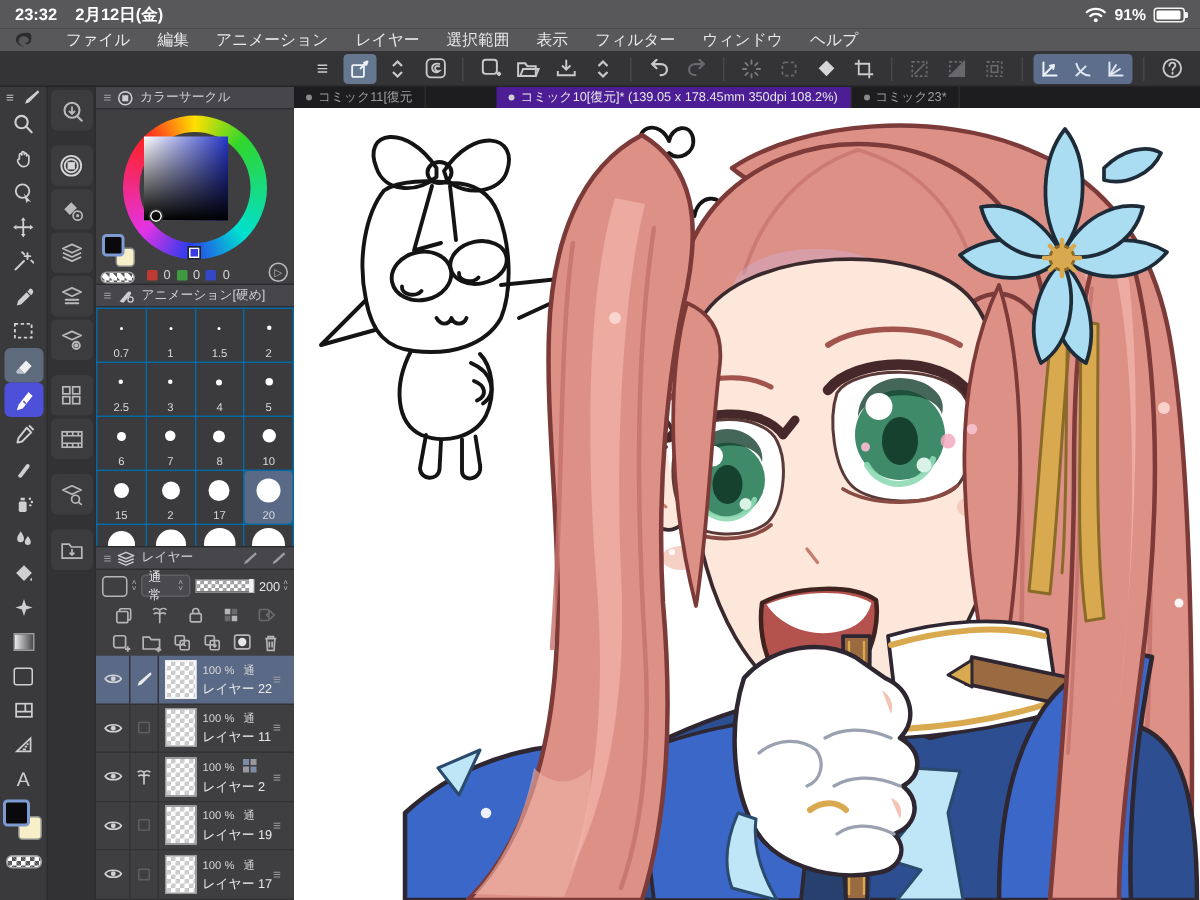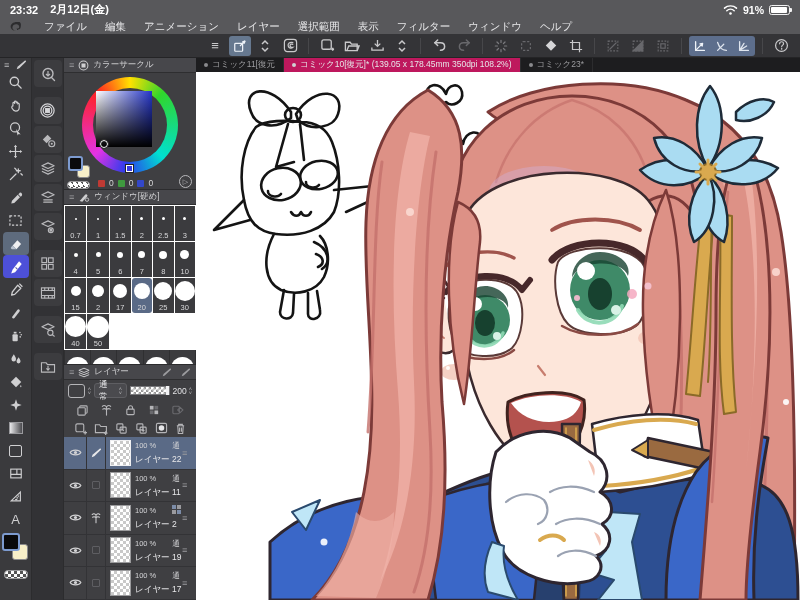--- a/index.html
+++ b/index.html
@@ -28,21 +28,21 @@
   .tb.dim { color:#68686c; }
   .tb svg { display:block; }
   .tbdiv { width:1px; height:16px; background:#47474a; margin:0 4px; flex:none; }
   .snapgrp { display:flex; background:#5d6e8c; border-radius:3px; }
   .tb.txt { font-size:13px; }
 
   
   #tabbar { left:196px; top:58px; width:604px; height:14px; background:#1d1d1f; display:flex; align-items:stretch; overflow:hidden; }
   .tab { display:flex; align-items:center; gap:4px; padding:0 8px; font-size:8.5px; color:#9b9b9e; white-space:nowrap; border-right:1px solid #2c2c2e; }
   .tab .dot { width:4px; height:4px; border-radius:50%; background:#8a8a8d; flex:none; }
-  .tab.active { background:#be185d; color:#e6e6e8; }
+  .tab.active { background:#4c1d95; color:#e6e6e8;margin-left:47px; }
   .tab.active .dot { background:#d0d0d3; }
 
   
   #toolcol { left:0; top:58px; width:32px; height:542px; background:#3a3a3d; border-right:1px solid #2c2c2e;
     display:flex; flex-direction:column; align-items:center; }
   #toolcol .hdr { width:100%; height:13px; display:flex; align-items:center; justify-content:space-between; padding:0 4px; color:#bdbdbf; }
   .tool { width:26px; height:23px; display:flex; align-items:center; justify-content:center; color:#cfcfd1; border-radius:4px; flex:none; }
   .tool.hl-gray { background:#5e6b7d; }
   .tool.hl-blue { background:var(--ui_tool_selected); color:#fff; }
   .tool svg { display:block; }
@@ -76,21 +76,21 @@
   #mini-fg { position:absolute; left:4px; top:98px; width:15px; height:15px; background:#0a0a0c; border:2px solid #7d9bd0; border-radius:3px; z-index:2; }
   #mini-bg { position:absolute; left:13px; top:107px; width:13px; height:13px; background:#f7efc8; border:1px solid #8a8a8c; border-radius:3px; }
   #mini-trans { position:absolute; left:3px; top:123px; width:23px; height:8px; background:#fff; border:1px solid #9a9a9c; border-radius:4px;
     background-image:linear-gradient(45deg,#555 25%,transparent 25%,transparent 75%,#555 75%); background-size:5px 5px; }
   #rgbrow { position:absolute; left:34px; top:120px; display:flex; align-items:center; gap:4px; color:#d6d6d8; font-size:8.5px; }
   .chip { width:7px; height:7px; border-radius:1px; }
   #colorswitch { position:absolute; right:4px; top:117px; width:13px; height:13px; border:1.2px solid #b9b9bc; border-radius:50%; display:flex; align-items:center; justify-content:center; color:#b9b9bc; font-size:7px; }
 
   
   #brushpanel { height:175px; border-bottom:1px solid #2c2c2e; overflow:hidden; }
-  #bgrid { display:grid; grid-template-columns:repeat(6,1fr); gap:1px; background:#ffffff; padding:1px; }
+  #bgrid { display:grid; grid-template-columns:repeat(4,1fr); gap:1px; background:#0369a1; padding:1px; }
   .bcell { background:#3b3b3e; height:35px; display:flex; flex-direction:column; align-items:center; justify-content:flex-end; padding-bottom:1px; }
   .bcell .bdot { background:#fff; border-radius:50%; flex:none; margin-bottom:auto; margin-top:auto; }
   .bcell .blab { font-size:7.5px; color:#d8d8da; line-height:9px; }
   .bcell.sel { background:var(--ui_selection); border-radius:3px; }
   #bgrid-part { display:grid; grid-template-columns:repeat(5,1fr); gap:1px; background:#2f2f31; padding:0 1px; height:15px; overflow:hidden; }
   #bgrid-part .bcell { height:34px; justify-content:flex-start; padding-top:4px; }
 
   
   #layerpanel { height:235px; display:flex; flex-direction:column; }
   #lp-tabs { display:flex; gap:8px; margin-left:auto; color:#9d9da0; }
@@ -108,21 +108,21 @@
   #layerlist { flex:1; overflow:hidden; }
   .lay { height:32.5px; display:flex; align-items:center; border-bottom:1px solid #333336; background:#3f3f42; }
   .lay.sel { background:var(--ui_selection); }
   .lay .c-eye { width:22px; display:flex; justify-content:center; color:#d2d2d4; }
   .lay .c-tool { width:20px; display:flex; justify-content:center; align-items:center; border-left:1px solid #333336; border-right:1px solid #333336; align-self:stretch; color:#d2d2d4; }
   .lay .thumb { width:21px; height:26px; margin:0 4px; background:#fff; border:1px solid #9a9a9c;
     background-image:linear-gradient(45deg,#c9c9c9 25%,transparent 25%,transparent 75%,#c9c9c9 75%),linear-gradient(45deg,#c9c9c9 25%,transparent 25%,transparent 75%,#c9c9c9 75%);
     background-size:6px 6px; background-position:0 0,3px 3px; }
   .lay.sel .thumb { border:1.5px solid #f0f0f2; }
   .lay .meta { flex:1; overflow:hidden; line-height:11px; }
-  .lay .meta .op { font-size:7.5px; color:#d5d5d7; white-space:nowrap; display:flex; align-items:flex-start; gap:16px; }
+  .lay .meta .op { font-size:7.5px; color:#d5d5d7; white-space:nowrap; display:flex; align-items:flex-start; gap:6px; }
   .lay .meta .nm { font-size:8.5px; color:#e8e8ea; white-space:nowrap;text-align:center; }
   .lay .drag { width:14px; color:#9a9a9e; font-size:9px; }
   .chk { width:8px; height:8px; border:1px solid #5e5e62; border-radius:1px; }
   .mini-grid { display:inline-grid; grid-template-columns:4px 4px; gap:1px; }
   .mini-grid i { width:4px; height:4px; background:#7c8ca8; }
   .mini-grid i:nth-child(2){ background:#9a9a9e; } .mini-grid i:nth-child(3){ background:#9a9a9e; }
 
   
   #canvas { left:196px; top:72px; width:604px; height:528px; background:#fff; }
   #canvas svg { display:block; }
@@ -531,21 +531,21 @@
       <div id="colorswitch">▷</div>
     </div>
 
     <div id="brushpanel">
       <div class="phdr">
         <span class="burg">≡</span>
         <svg width="12" height="11" viewBox="0 0 14 12">
             <path d="M2 10 L8 3 C9.5 1.3 12 3 10.6 4.8 L5 11 Z" fill="#cfcfd1"></path>
             <circle cx="10.5" cy="8.5" r="2" fill="none" stroke="#cfcfd1" stroke-width="1"></circle>
           </svg>
-        <span>ウィンドウ[硬め]</span>
+        <span>アニメーション[硬め]</span>
       </div>
       <div id="bgrid">
         <div class="bcell">
             <span class="bdot" style="width:2px;height:2px"></span>
             <span class="blab">0.7</span>
           </div>
         <div class="bcell">
             <span class="bdot" style="width:2px;height:2px"></span>
             <span class="blab">1</span>
           </div>

